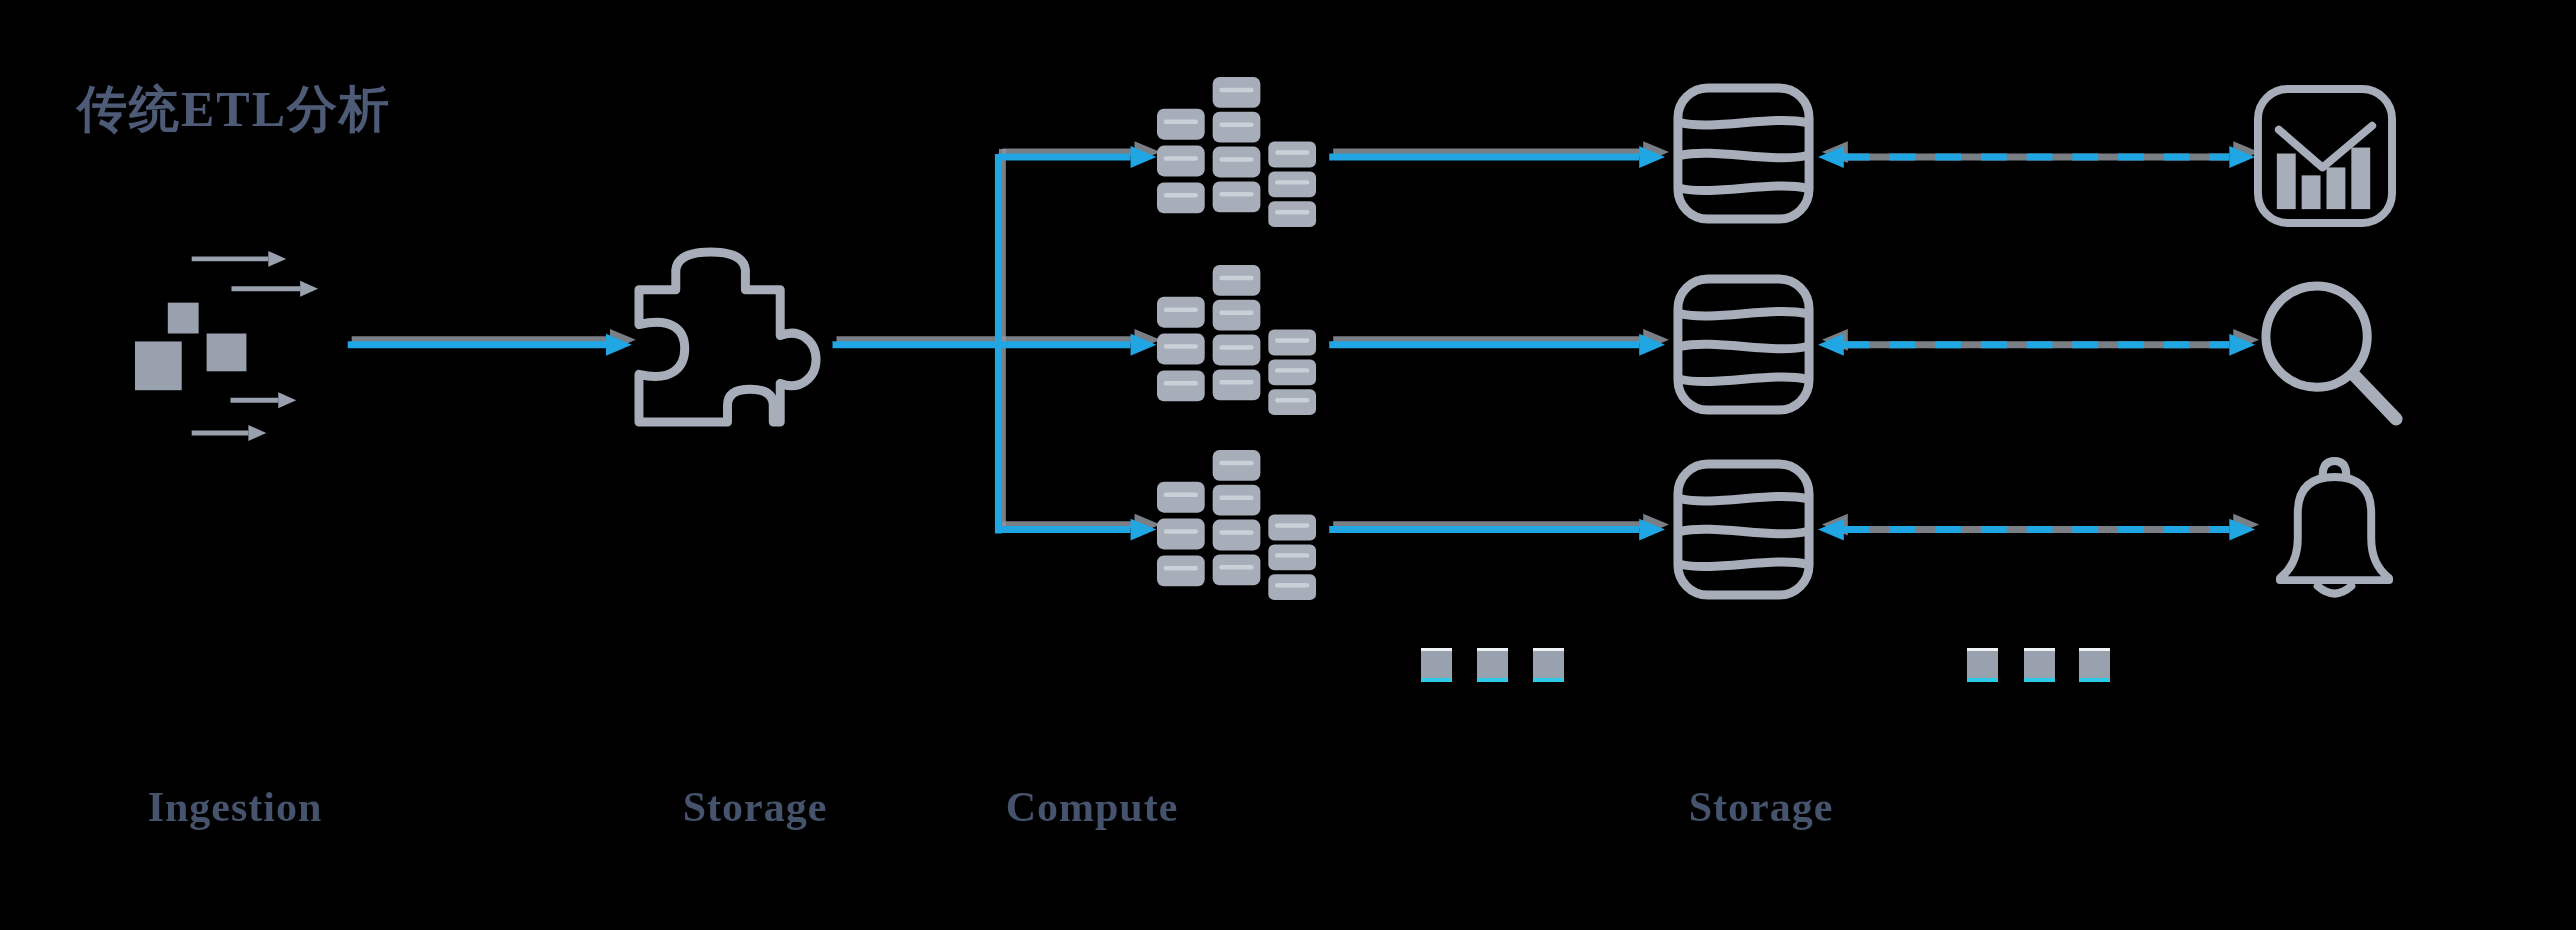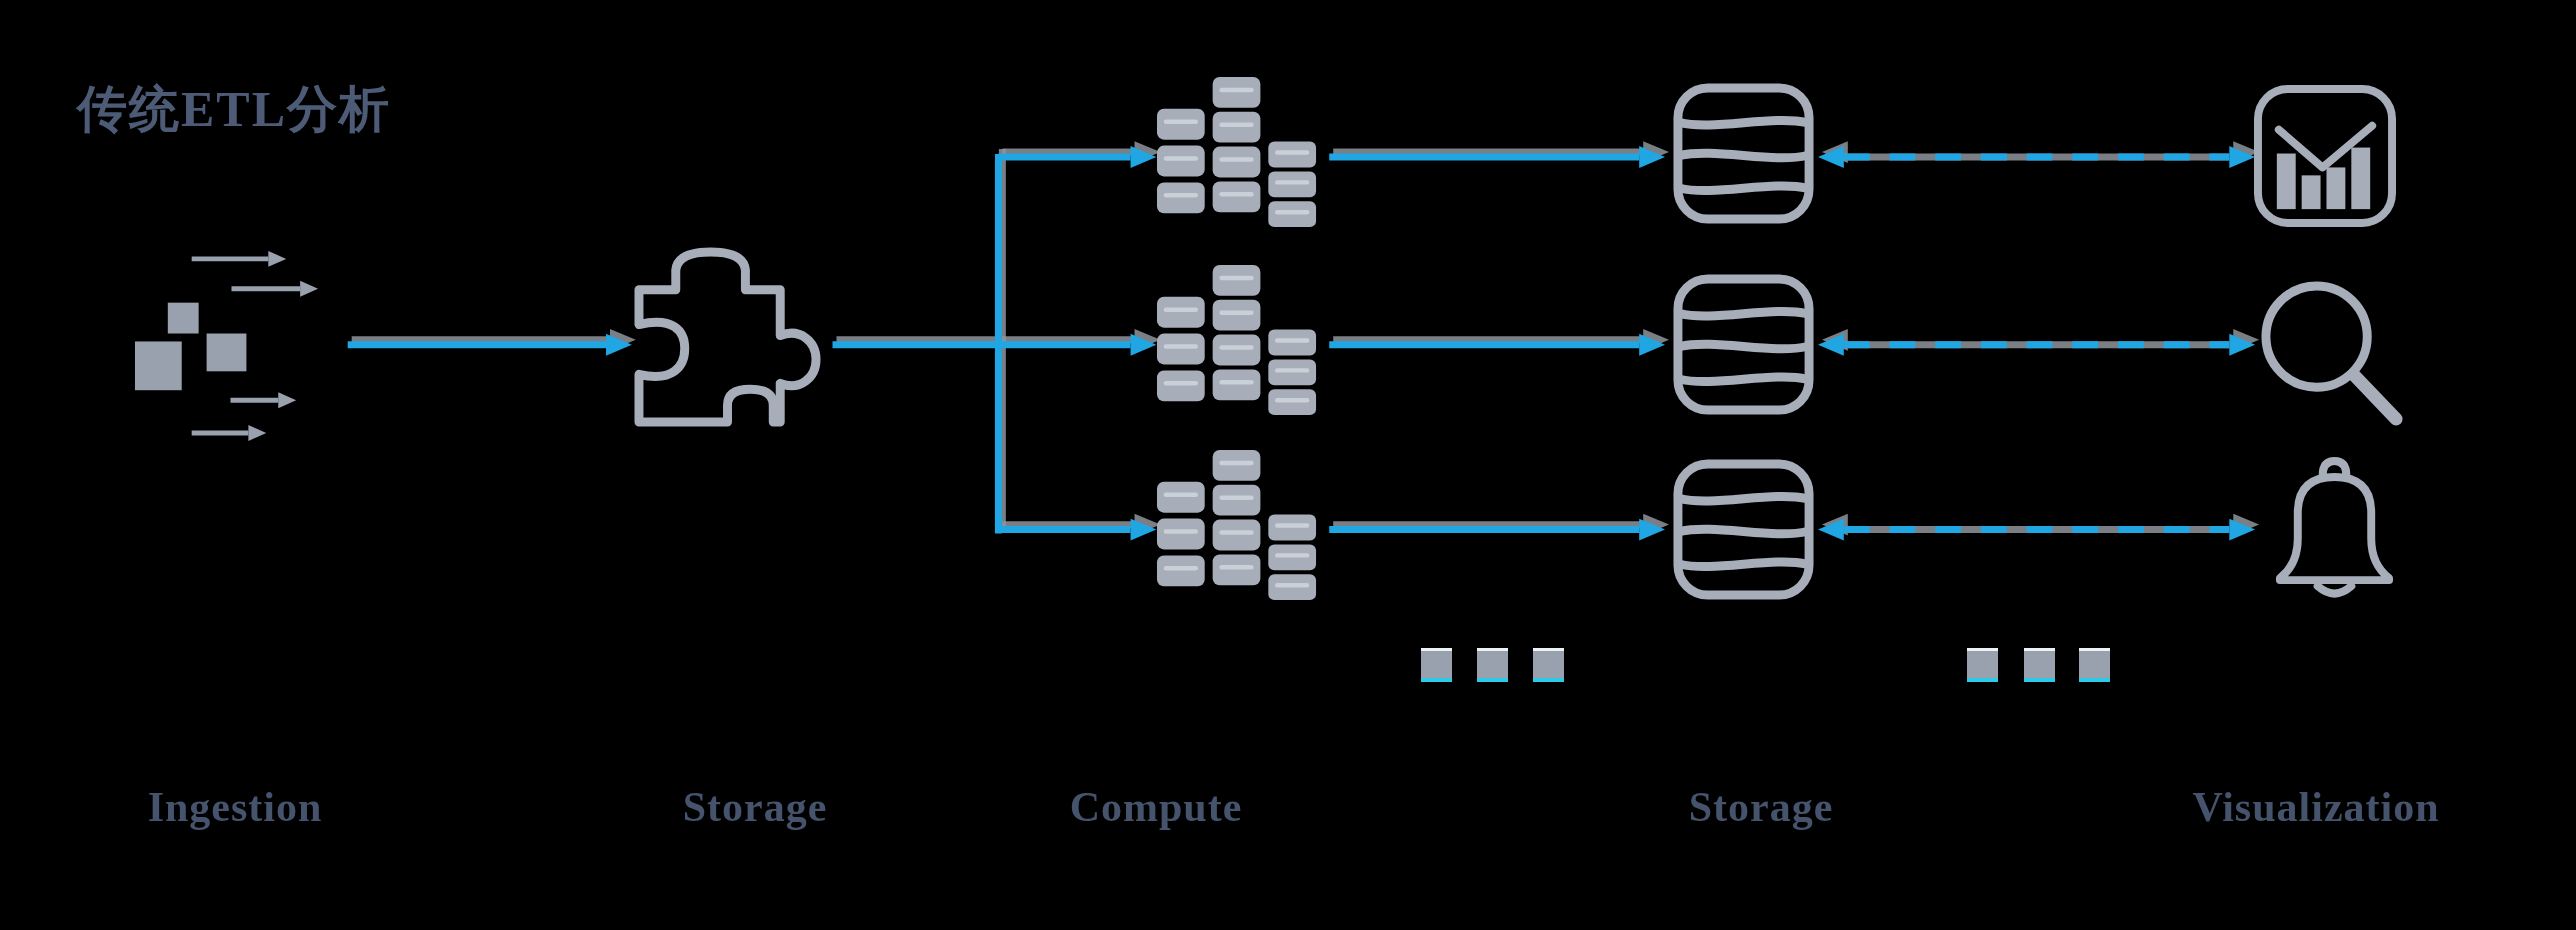--- a/index.html
+++ b/index.html
@@ -318,18 +318,17 @@
 
   <div class="dot" style="left:1421px;top:648px;"></div>
   <div class="dot" style="left:1477px;top:648px;"></div>
   <div class="dot" style="left:1533px;top:648px;"></div>
   <div class="dot" style="left:1967px;top:648px;"></div>
   <div class="dot" style="left:2024px;top:648px;"></div>
   <div class="dot" style="left:2079px;top:648px;"></div>
 
   <div class="stage-label" style="left:235px;">Ingestion</div>
   <div class="stage-label" style="left:755px;">Storage</div>
-  <div class="stage-label" style="left:1156px;">Compute</div>
+  <div class="stage-label" style="left:1092px;">Compute</div>
   <div class="stage-label" style="left:1761px;">Storage</div>
-  <div class="stage-label" style="left:2316px;">Visualization</div>
 
 </div>
 
 
 </body></html>

